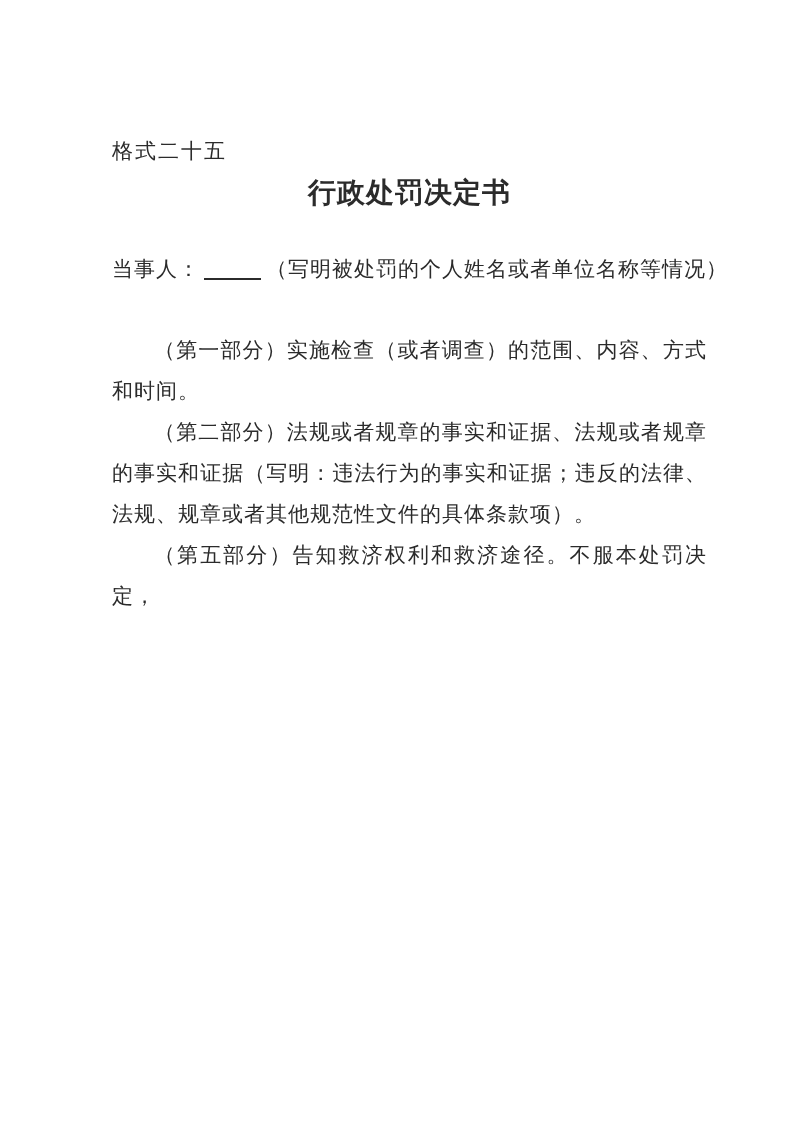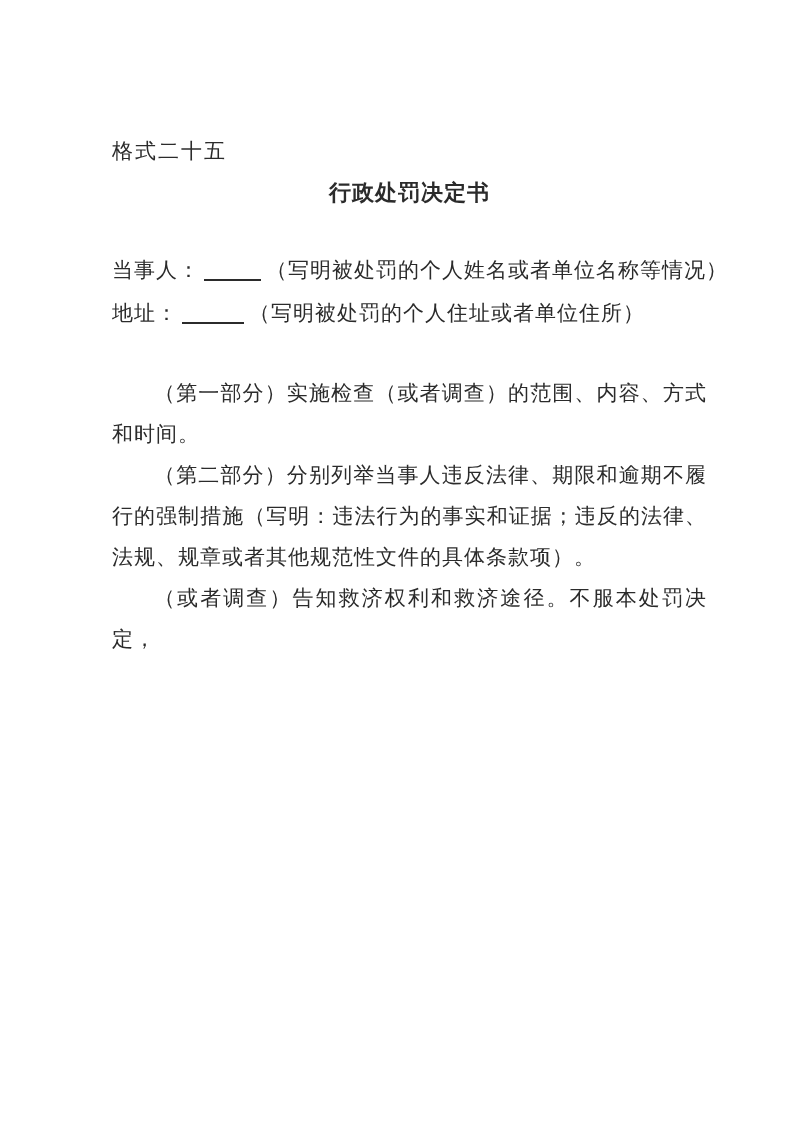--- a/index.html
+++ b/index.html
@@ -15,32 +15,32 @@
   }
   .format-label {
     font-family:"Liberation Sans","DejaVu Sans",sans-serif;
     font-size:21px;
     line-height:26px;
     letter-spacing:2px;
   }
   .doc-title {
     margin:9px 0 0 0;
     text-align:center;
-    font-size:22px;
+    font-size:28px;
     font-weight:bold;
     line-height:40px;
     letter-spacing:1px;
   }
   .fields {
     margin-top:36px;
     font-size:21px;
     line-height:43px;
     letter-spacing:1px;
   }
-  .field-row { white-space:nowrap; }
+  .field-row { white-space:nowrap;font-family:Liberation Mono, monospace; }
   .blank {
     display:inline-block;
     height:2px;
     border-bottom:2px solid #2b2b2b;
     vertical-align:baseline;
     transform:translateY(4px);
     margin:0 5px 0 4px;
   }
   .blank-party { width:57px; }
   .blank-rep   { width:138px; }
@@ -67,26 +67,23 @@
 <div class="page">
 
   <div class="format-label">格式二十五</div>
 
   <h1 class="doc-title">行政处罚决定书</h1>
 
   <div class="fields">
     <div class="field-row">
       <span>当事人：</span><span class="blank blank-party"></span><span>（写明被处罚的个人姓名或者单位名称等情况）</span>
     </div>
-    <div class="field-row">
-      <span>地址：</span><span class="blank blank-addr"></span><span>（写明被处罚的个人住址或者单位住所）</span>
-    </div>
   </div>
 
   <div class="body">
     <p>（第一部分）实施检查（或者调查）的范围、内容、方式和时间。</p>
-    <p>（第二部分）分别列举当事人违反法律、期限和逾期不履行的强制措施（写明：违法行为的事实和证据；违反的法律、法规、规章或者其他规范性文件的具体条款项）。</p>
-    <p>（或者调查）告知救济权利和救济途径。不服本处罚决定，</p>
+    <p>（第二部分）法规或者规章的事实和证据、法规或者规章的事实和证据（写明：违法行为的事实和证据；违反的法律、法规、规章或者其他规范性文件的具体条款项）。</p>
+    <p>（第五部分）告知救济权利和救济途径。不服本处罚决定，</p>
   </div>
 
   <div class="page-num">— 36 —</div>
 
 </div>
 
 </body></html>

